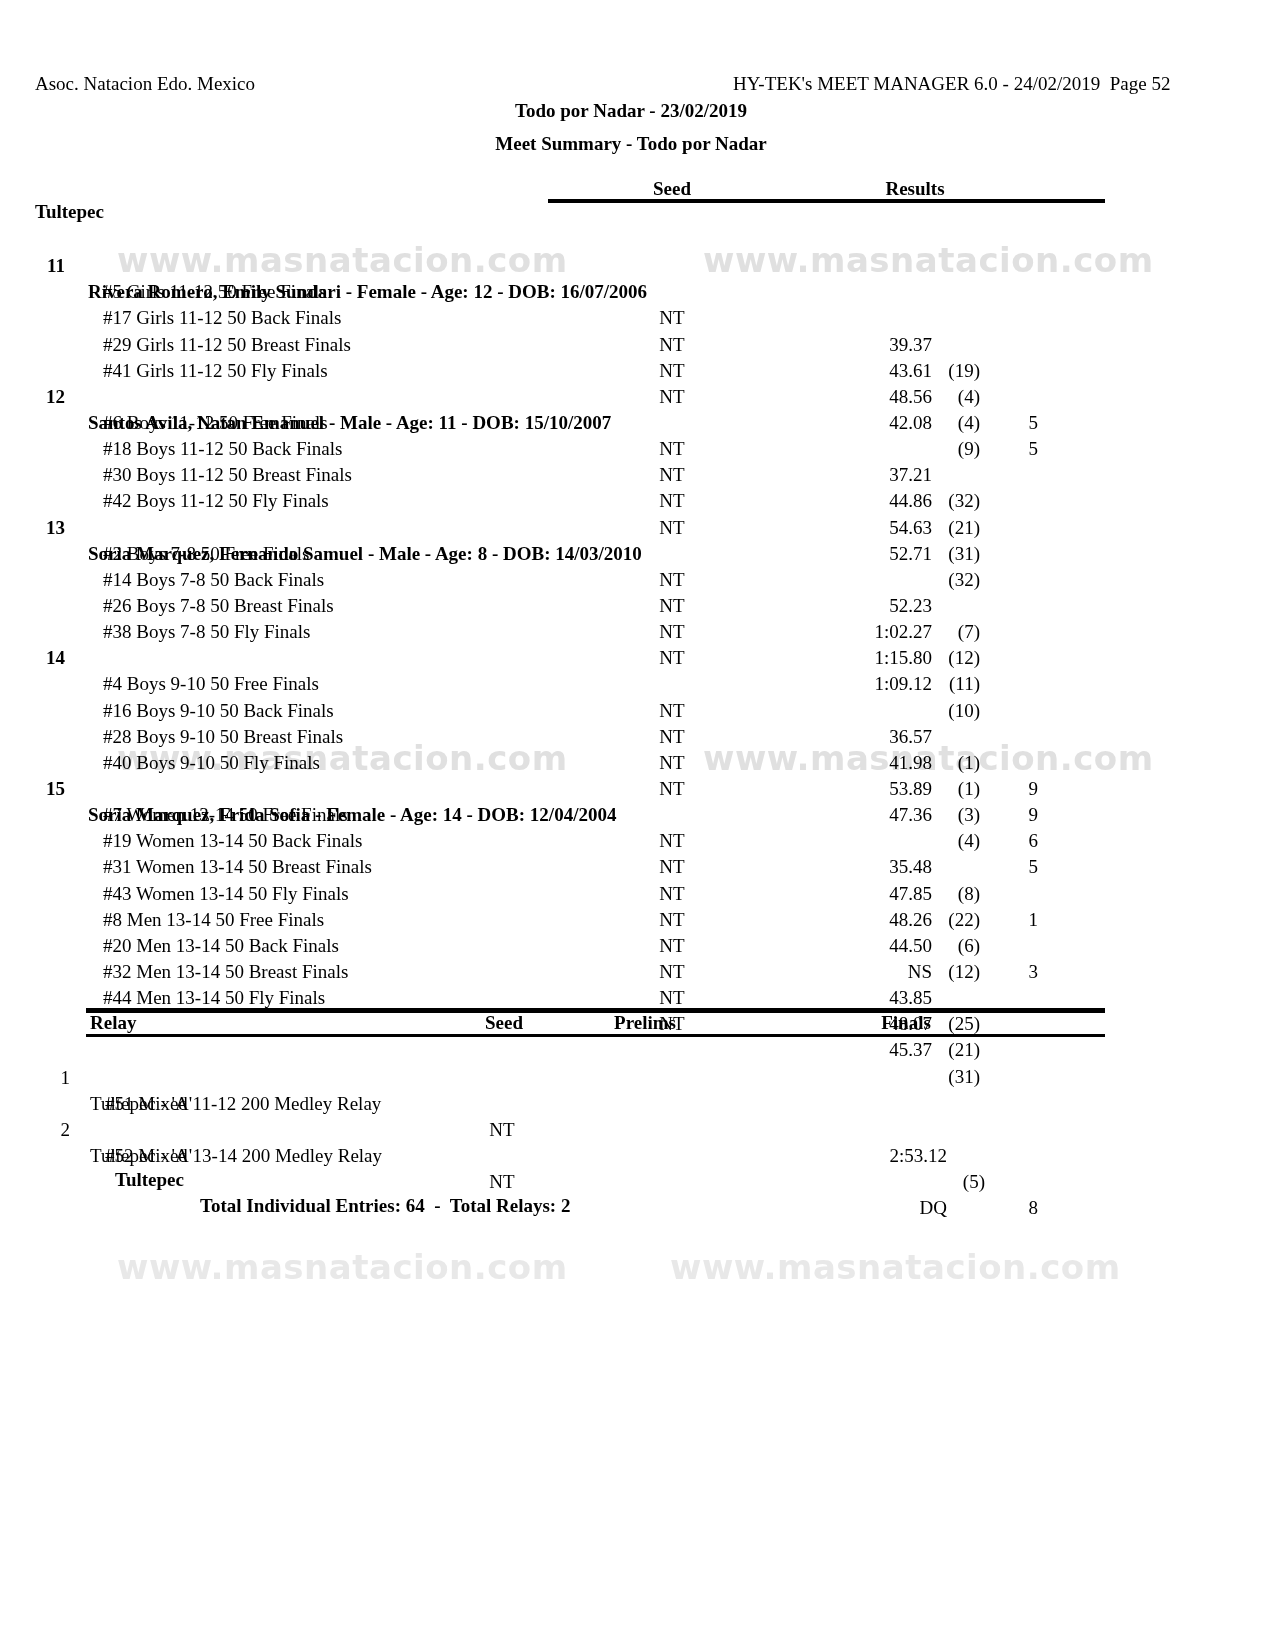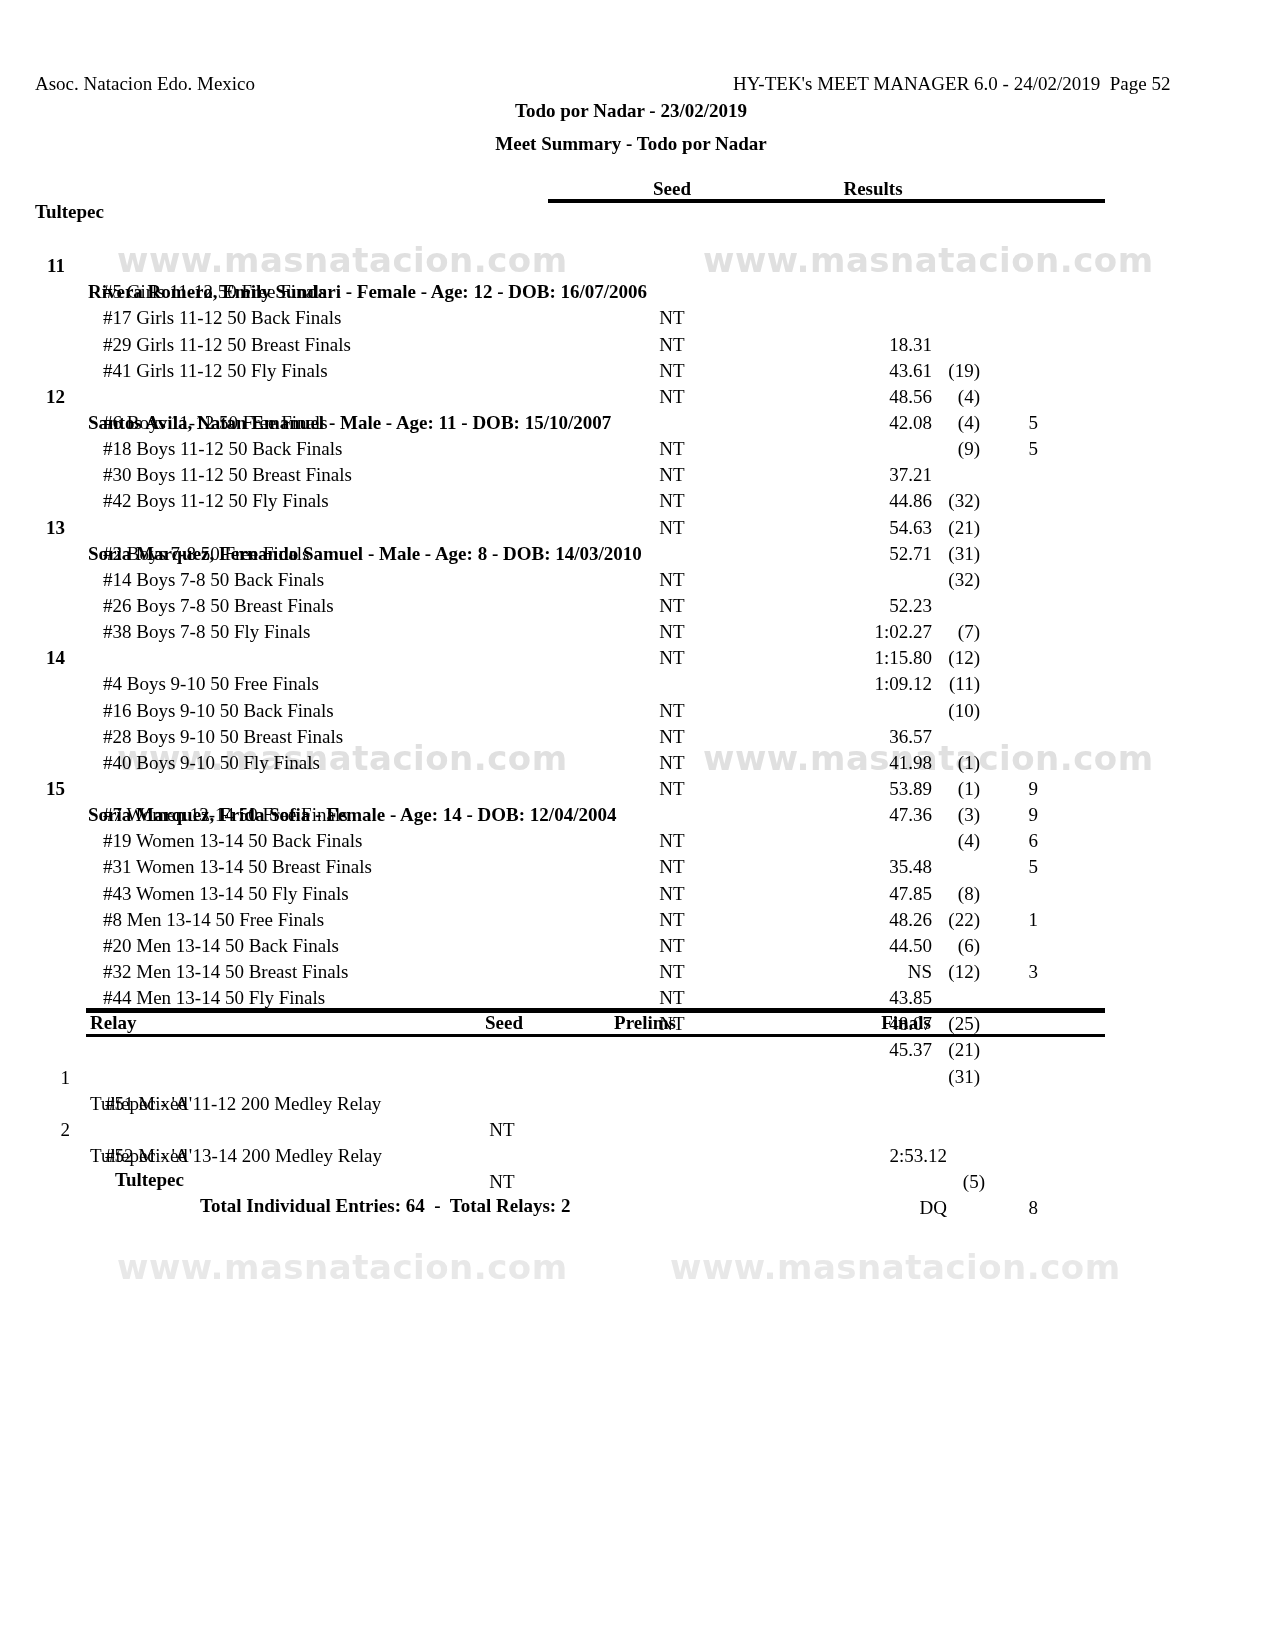--- a/index.html
+++ b/index.html
@@ -16,21 +16,21 @@
   .abs { position: absolute; white-space: pre; }
 
   
   .org-name       { left: 35px;  top: 73px;  }
   .app-header     { left: 733px; top: 73px;  }
   .meet-title     { left: 0;  top: 100px; width: 1262px; text-align: center; font-weight: bold; }
   .report-title   { left: 0;  top: 133px; width: 1262px; text-align: center; font-weight: bold; }
 
   
   .col-seed-hdr    { left: 622px; top: 178px; width: 100px; text-align: center; font-weight: bold; }
-  .col-results-hdr { left: 798px; top: 178px; width: 150px; text-align: center; font-weight: bold; }
+  .col-results-hdr { left: 840px; top: 178px; width: 150px; text-align: center; font-weight: bold; }
   .hdr-rule        { left: 548px; top: 199px; width: 557px; height: 4px; background: #000; }
 
   .team-name { left: 35px; top: 201px; font-weight: bold; }
 
   
   .entries { position: absolute; left: 0; top: 227px; width: 1275px; }
   .row { position: relative; height: 26.15px; line-height: 26.15px; white-space: pre; }
   .row span { position: absolute; }
   .title-row .num   { left: 40px;  width: 25px;  text-align: right; font-weight: bold; }
   .title-row .sname { left: 88px;  font-weight: bold; }
@@ -114,21 +114,21 @@
   <div id="entries" class="entries fg">
   <div class="swimmer-block">
     <div class="row title-row">
       <span class="num">11</span>
       <span class="sname">Rivera Romero, Emily Sundari - Female - Age: 12 - DOB: 16/07/2006</span>
     </div>
 
   <div class="row event-row">
     <span class="ev-name">#5 Girls 11-12 50 Free Finals</span>
     <span class="ev-seed">NT</span>
-    <span class="ev-result">18.31</span>
+    <span class="ev-result">39.37</span>
     <span class="ev-place">(19)</span>
     <span class="ev-points"></span>
   </div>
 
   <div class="row event-row">
     <span class="ev-name">#17 Girls 11-12 50 Back Finals</span>
     <span class="ev-seed">NT</span>
     <span class="ev-result">43.61</span>
     <span class="ev-place">(4)</span>
     <span class="ev-points">5</span>

